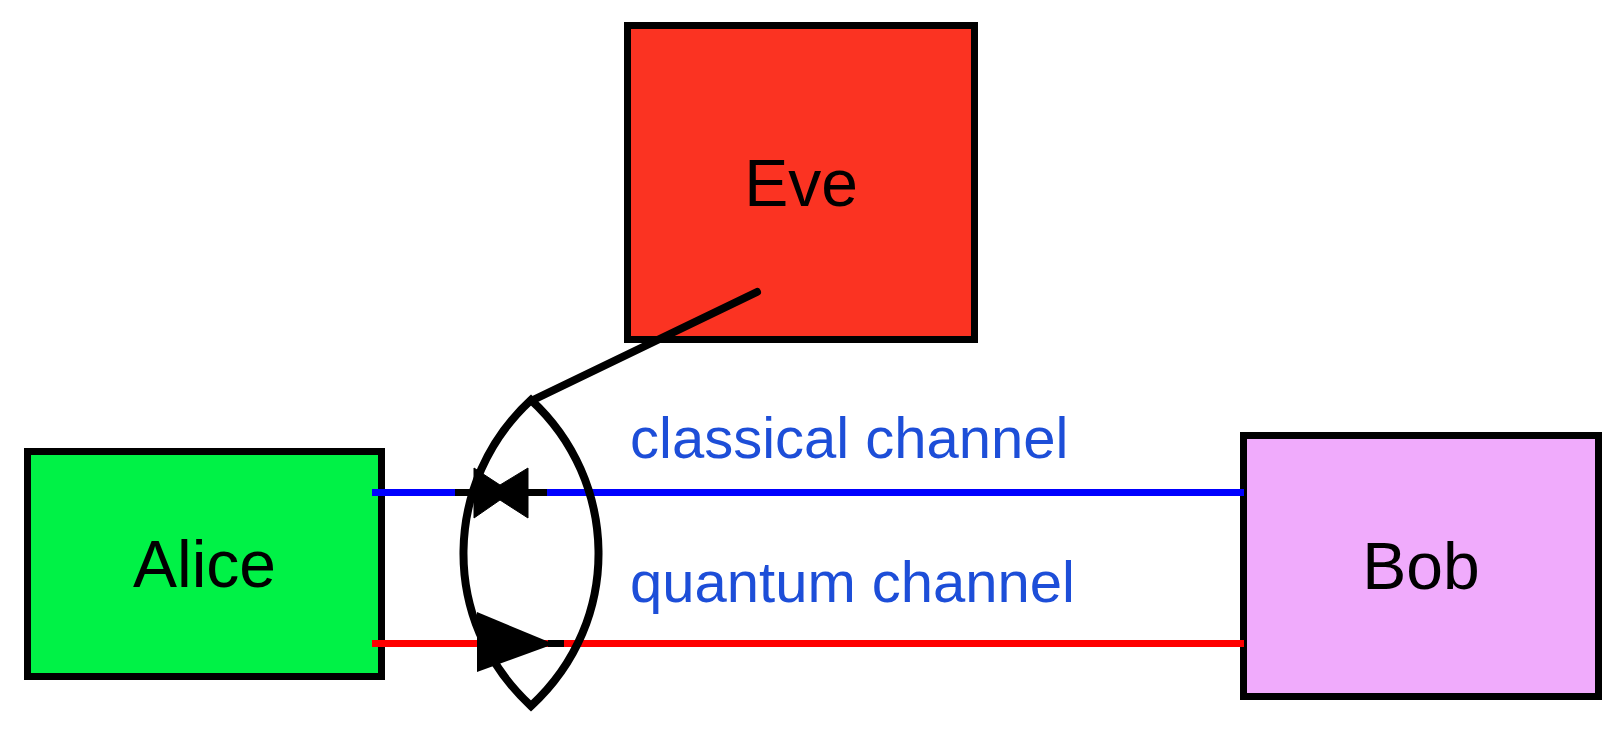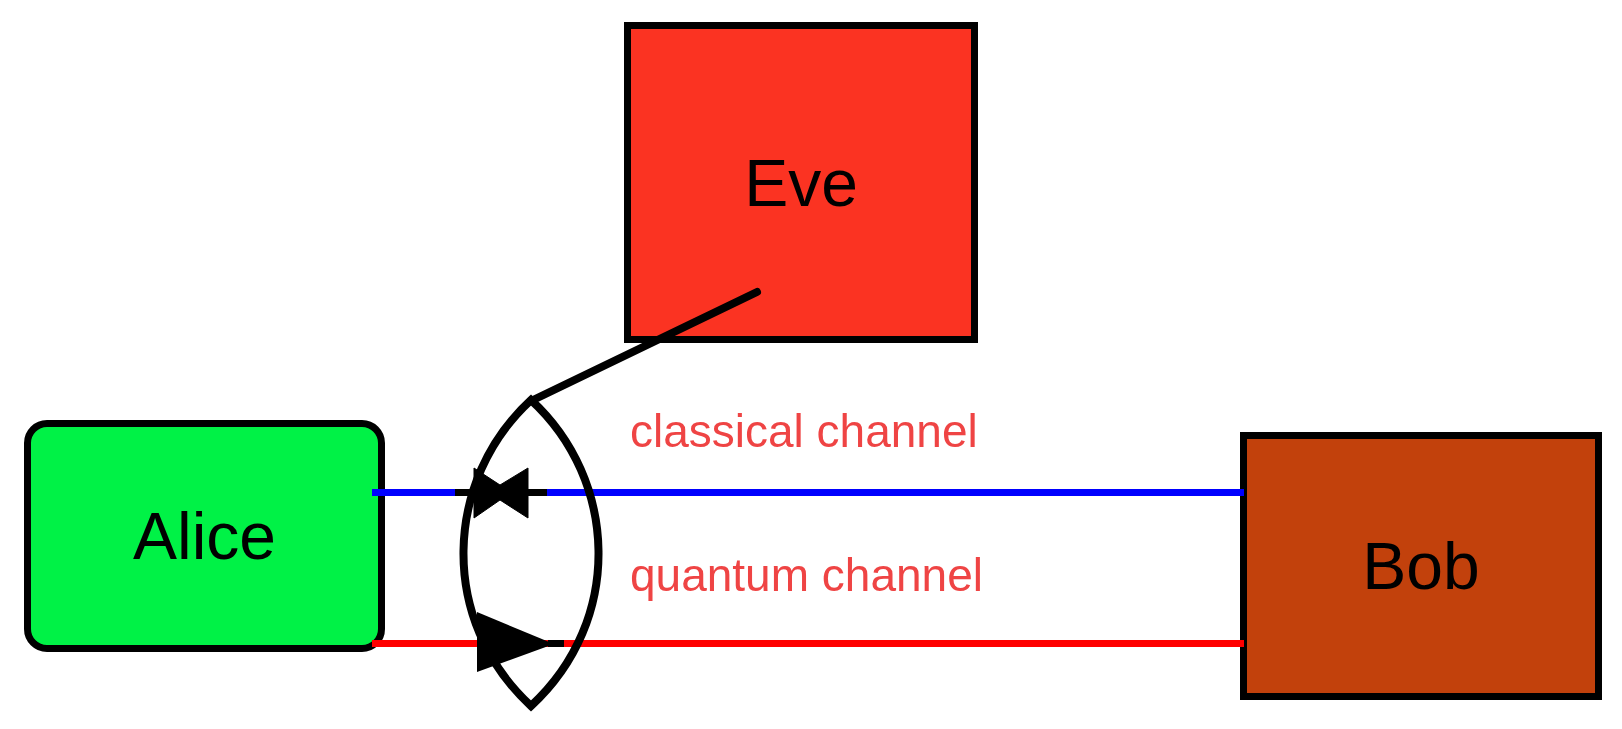--- a/index.html
+++ b/index.html
@@ -33,24 +33,23 @@
   }
   #box-eve {
     left: 588px;
     top: 22px;
     width: 354px;
     height: 321px;
     margin-left: 36px;
   }
   #box-alice {
     left: 24px;
-    top: 420px;
+    top: 448px;
     width: 361px;
     height: 232px;
-    border-radius: 23px;
   }
   #box-bob {
     left: 1240px;
     top: 432px;
     width: 362px;
     height: 268px;
   }
   #label-eve, #label-alice, #label-bob {
     font-size: 66px;
   }
@@ -66,22 +65,22 @@
   }
   #line-quantum {
     left: 372px;
     top: 640px;
     width: 872px;
     background: #ff0000;
   }
   .channel-label {
     position: absolute;
     font-family: "Liberation Sans", sans-serif;
-    font-size: 46px;
-    color: #ef4444;
+    font-size: 58px;
+    color: #1d4ed8;
     white-space: nowrap;
     user-select: none;
     text-align: right;
   }
   #label-classical-channel {
     left: 630px;
     top: 404px;
   }
   #label-quantum-channel {
     left: 630px;
@@ -103,21 +102,21 @@
 <div id="canvas">
 
   <div class="node-box" id="box-eve" style="background:#fb3322;">
     <span class="node-label" id="label-eve">Eve</span>
   </div>
 
   <div class="node-box" id="box-alice" style="background:#00f246;">
     <span class="node-label" id="label-alice">Alice</span>
   </div>
 
-  <div class="node-box" id="box-bob" style="background:#c2410c;">
+  <div class="node-box" id="box-bob" style="background:#f0abfc;">
     <span class="node-label" id="label-bob">Bob</span>
   </div>
 
   <div class="channel-line" id="line-classical"></div>
 
   <div class="channel-line" id="line-quantum"></div>
 
   <svg id="svg-overlay" viewBox="0 0 1622 729" xmlns="http://www.w3.org/2000/svg">
 
     <line x1="757" y1="292" x2="531" y2="401" stroke="#000000" stroke-width="8" stroke-linecap="round"></line>

